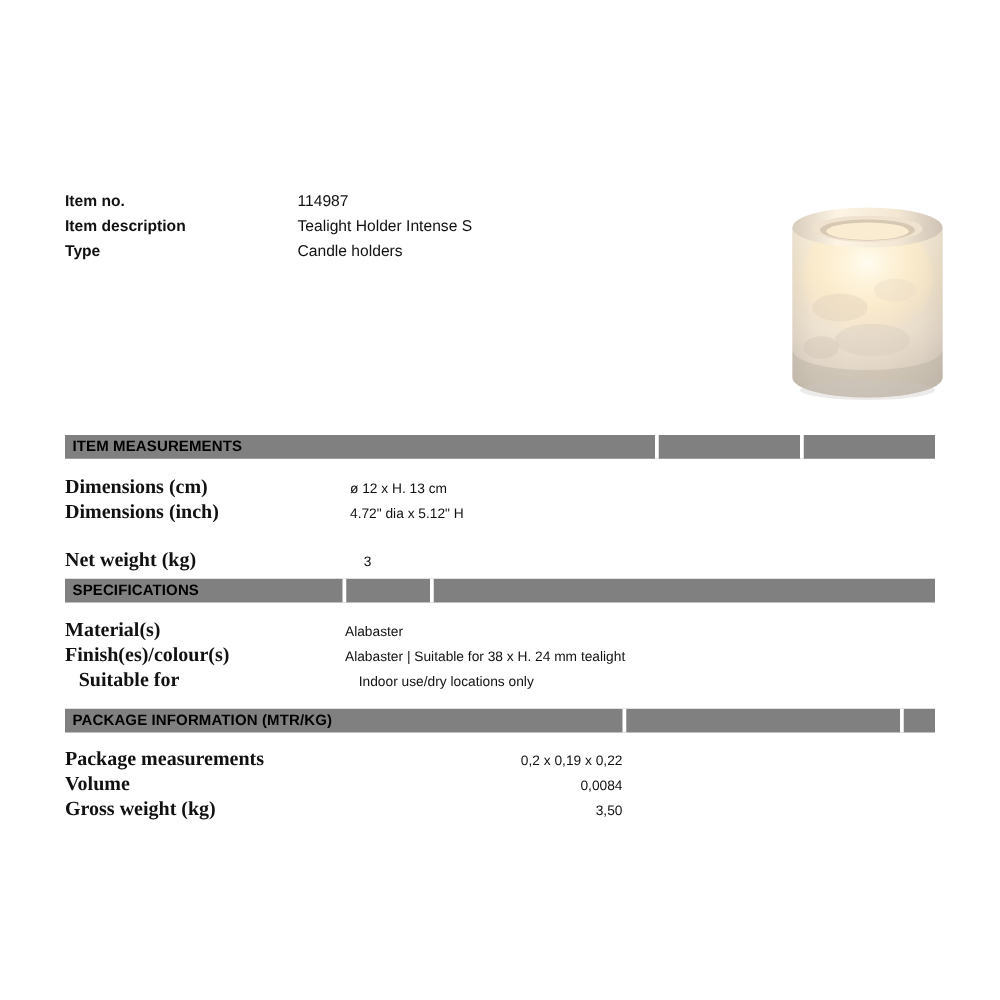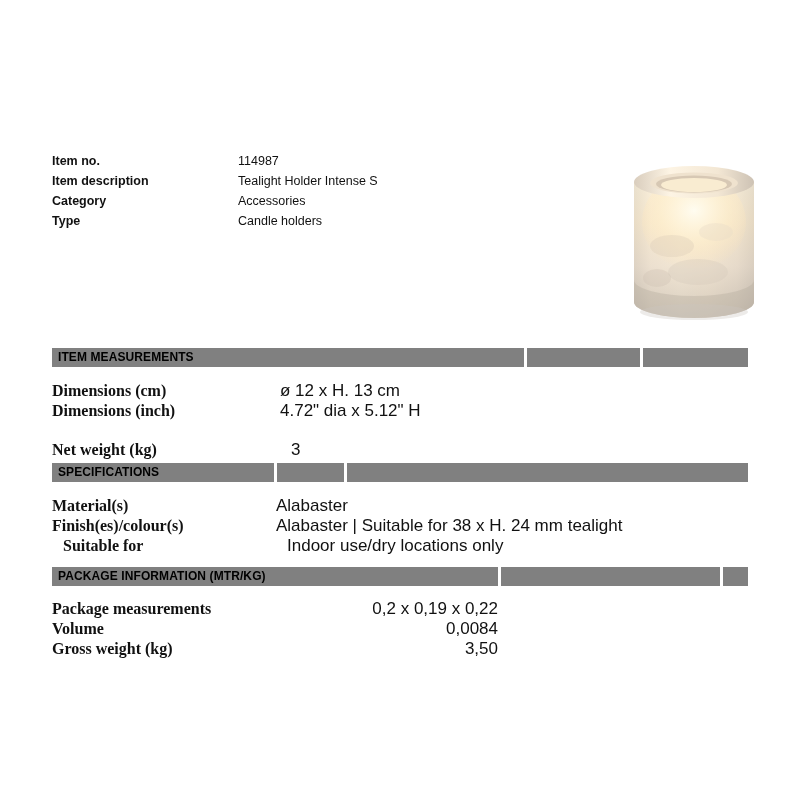--- a/index.html
+++ b/index.html
@@ -92,44 +92,40 @@
     align-items: baseline;
     height: 20px;
   }
   .cell-label {
     font-weight: bold;
     font-size: 16px;
     color: #111111;
     font-family: Liberation Serif, serif;
   }
   .cell-value {
-    font-size: 17px;
+    font-size: 11px;
     color: #111111;
   }
   .right-value {
     text-align: right;
   }
 </style>
 </head>
 <body>
 
 <div class="sheet">
 
   <div class="header-block">
     <div class="hdr-row">
       <div class="hdr-label">Item no.</div>
       <div class="hdr-value">114987</div>
     </div>
     <div class="hdr-row">
       <div class="hdr-label">Item description</div>
       <div class="hdr-value">Tealight Holder Intense S</div>
-    </div>
-    <div class="hdr-row">
-      <div class="hdr-label">Category</div>
-      <div class="hdr-value">Accessories</div>
     </div>
     <div class="hdr-row">
       <div class="hdr-label">Type</div>
       <div class="hdr-value">Candle holders</div>
     </div>
   </div>
 
   <div class="product-image">
     <svg width="140" height="172" viewBox="0 0 140 172">
       <defs>

